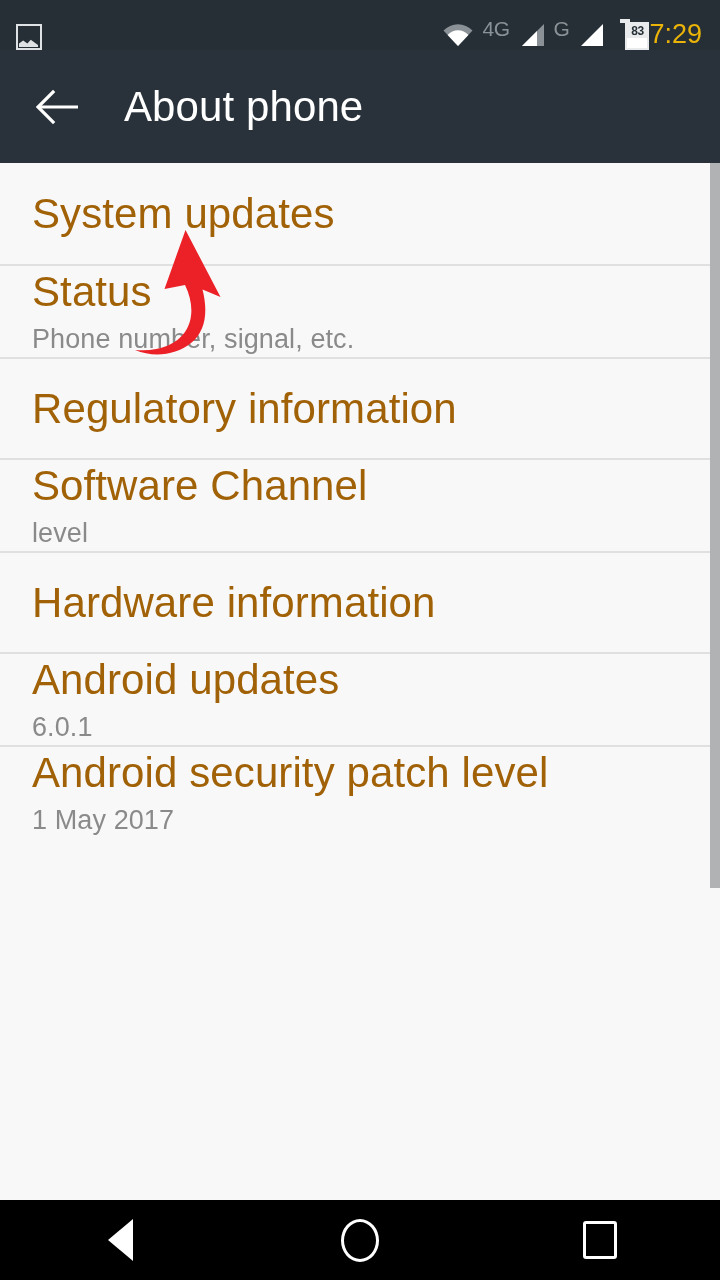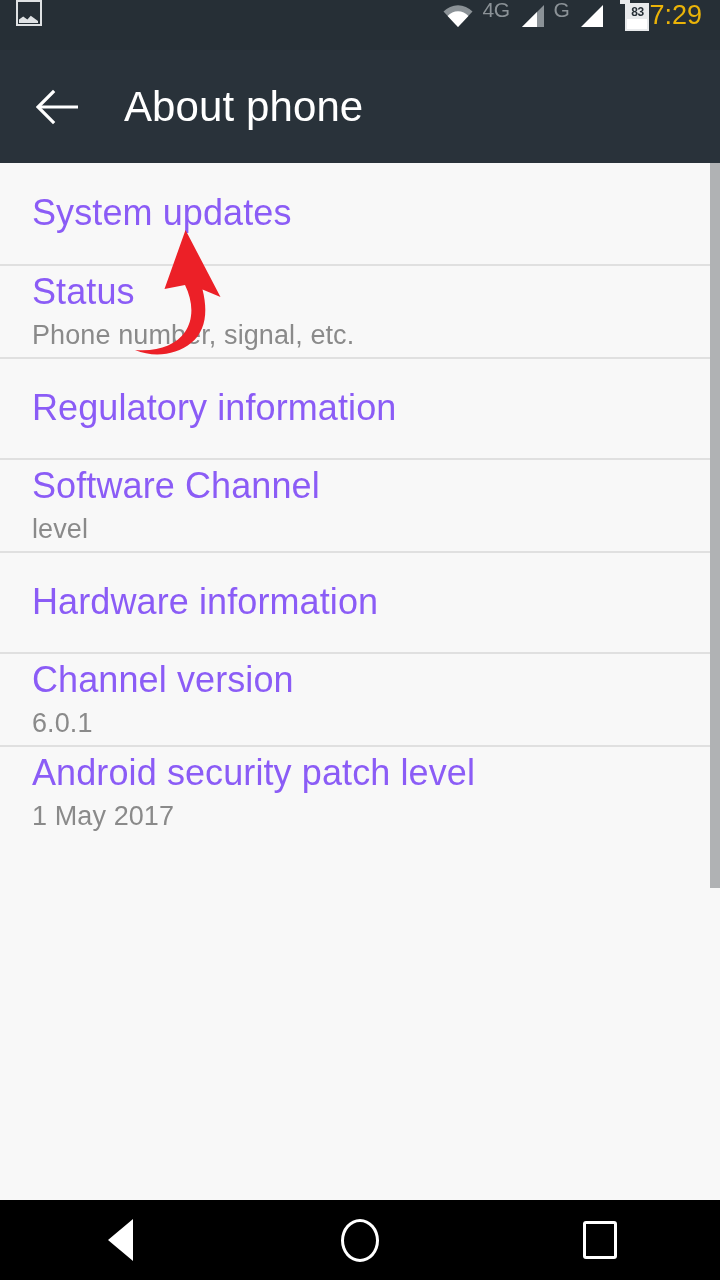--- a/index.html
+++ b/index.html
@@ -13,21 +13,21 @@
     position:relative;
     width:720px; height:1280px;
     background:#f8f8f8;
   }
 
   
   #status-bar {
     position:absolute; top:0; left:0;
     width:720px; height:50px;
     background:#262f36;
-    display:flex; align-items:flex-start;
+    display:flex; align-items:flex-end;
   }
   #status-left { display:flex; align-items:center; padding-left:16px; }
   #status-right {
     margin-left:auto;
     display:flex; align-items:center;
     padding-right:18px; gap:9px;
   }
   .pic-icon {
     width:26px; height:26px;
     border:2.5px solid #dfe2e4;
@@ -102,21 +102,21 @@
     position:relative;
     padding:0 32px;
     display:flex; flex-direction:column; justify-content:center;
     background:#f8f8f8;
     cursor:pointer;
   }
   .row.one-line { height:101px; }
   .row.two-line { height:93px; }
   .row + .row { border-top:2px solid #e0e0e0; }
   .row .title {
-    font-size:36px; color:#8b5cf6; font-weight:400;
+    font-size:42px; color:#a16207; font-weight:400;
     line-height:1.18; letter-spacing:0.1px;
   }
   .row .subtitle {
     font-size:27px; color:#8a8a8a; font-weight:400;
     line-height:1.18; margin-top:7px; letter-spacing:0.1px;
   }
 
   
   #scrollbar-track {
     position:absolute; top:163px; right:0;
@@ -241,21 +241,21 @@
     <div class="row two-line">
       <div class="title">Software Channel</div>
       <div class="subtitle">level</div>
     </div>
 
     <div class="row one-line">
       <div class="title">Hardware information</div>
     </div>
 
     <div class="row two-line">
-      <div class="title">Channel version</div>
+      <div class="title">Android updates</div>
       <div class="subtitle">6.0.1</div>
     </div>
 
     <div class="row two-line">
       <div class="title">Android security patch level</div>
       <div class="subtitle">1 May 2017</div>
     </div>
 
   </div>
 

